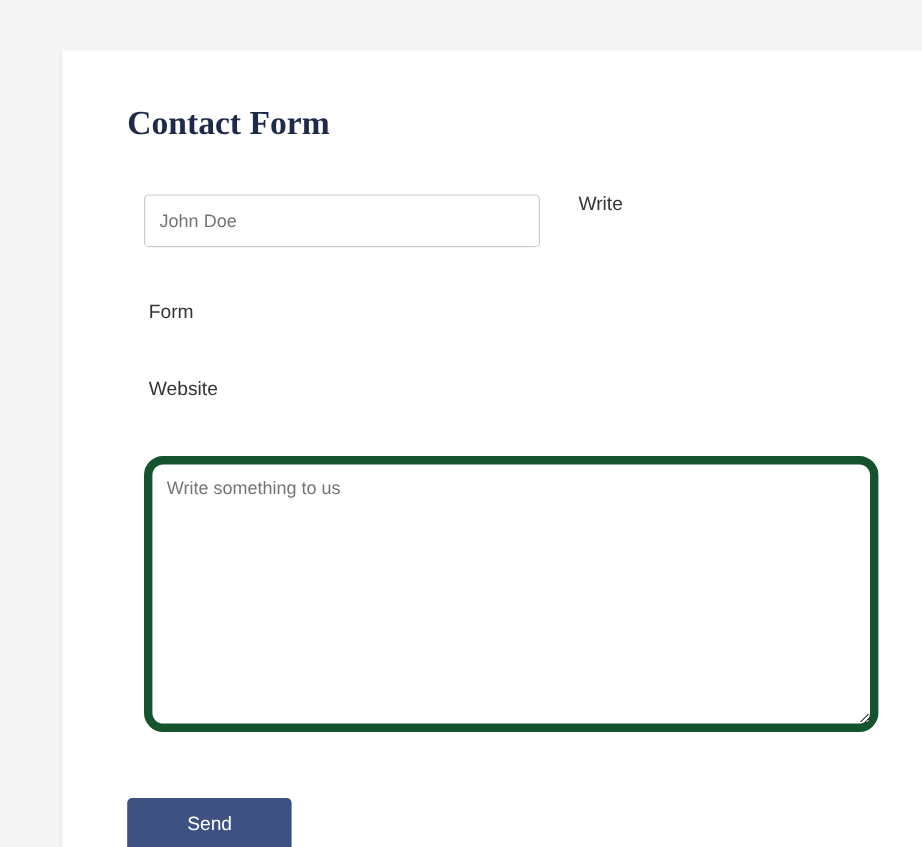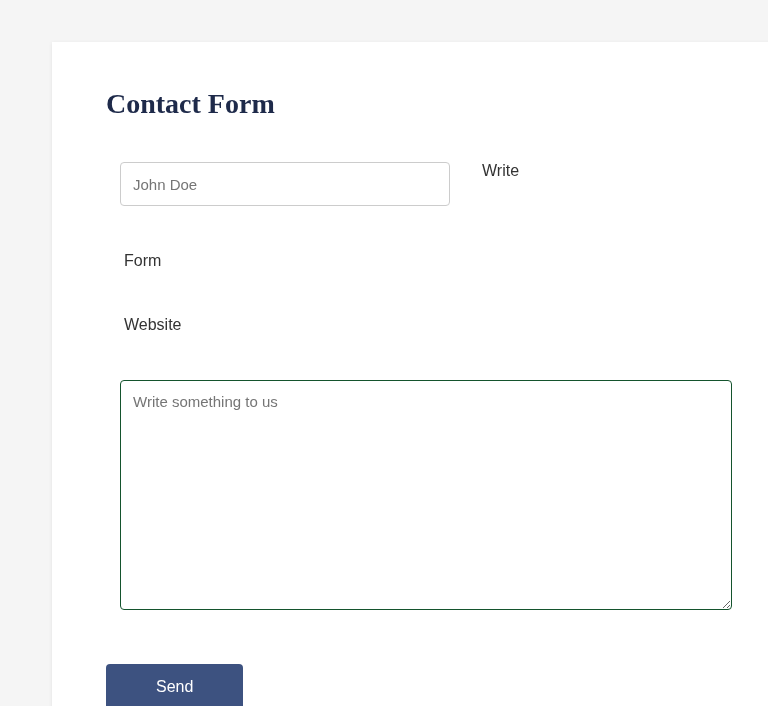--- a/index.html
+++ b/index.html
@@ -62,22 +62,22 @@
       font-family: Arial, sans-serif;
     }
 
     .textarea-row {
       margin-bottom: 22px;
     }
 
     .textarea-row textarea {
       width: 100%;
       height: 230px;
-      border: 1px solid #14532d;
-      border-radius: 4px;
+      border: 7px solid #14532d;
+      border-radius: 16px;
       padding: 12px;
       font-size: 15px;
       color: #999999;
       font-family: Arial, sans-serif;
       background: #ffffff;
       resize: vertical;
       outline: none;
     }
 
     .send-button {

